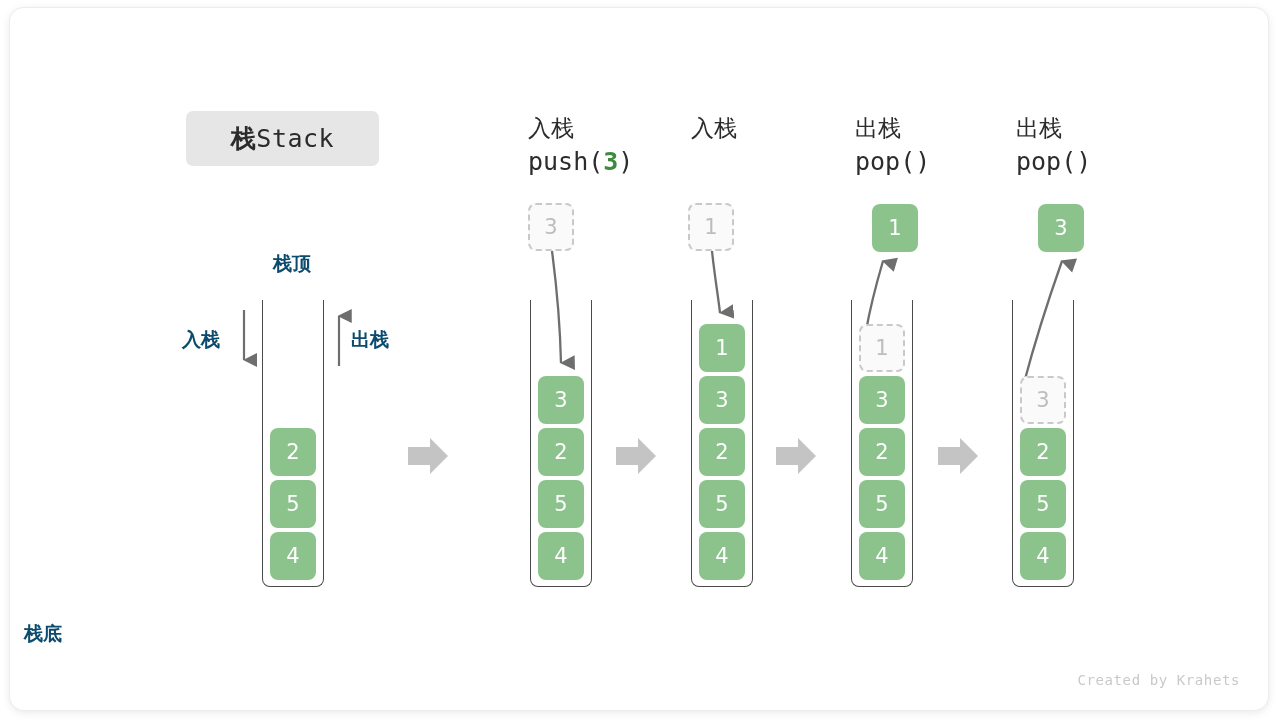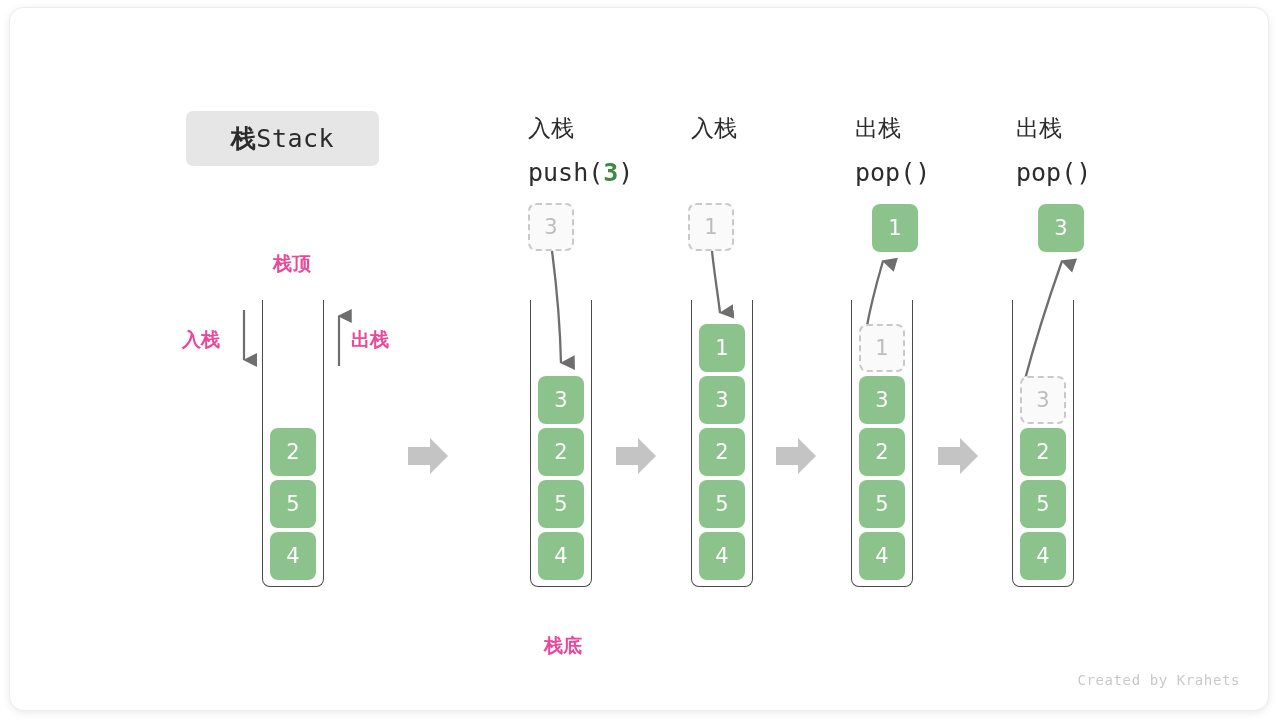--- a/index.html
+++ b/index.html
@@ -26,39 +26,39 @@
     background:#e6e6e6;border-radius:7px;
     display:flex;align-items:center;justify-content:center;
     font-size:25px;color:#2b2b2b;letter-spacing:.5px;
   }
   #title-badge .cn{font-weight:bold;font-family:"DejaVu Sans",sans-serif;}
   #title-badge .en{font-family:"DejaVu Sans Mono","Liberation Mono",monospace;font-weight:400;}
 
   
   .cnlabel{
     font-family:"DejaVu Sans",sans-serif;
-    font-weight:bold;font-size:19px;color:#ec4899;white-space:nowrap;
+    font-weight:bold;font-size:19px;color:#0c4a6e;white-space:nowrap;
   }
   #label-top{left:0;top:243px;width:564px;text-align:center;}
-  #label-bottom{left:8px;top:613px;width:564px;text-align:right;margin-top:12px;}
+  #label-bottom{left:14px;top:613px;width:564px;text-align:left;}
   #label-push{left:172px;top:319px;}
   #label-pop{left:341px;top:319px;}
 
   
   .colhead{
     position:absolute;top:105px;width:180px;text-align:left;
     line-height:1.38;
   }
   .colhead .cn{
     display:block;font-family:"DejaVu Sans",sans-serif;
     font-size:23px;color:#2c2c2c;font-weight:400;
   }
   .colhead .code{
     display:block;font-family:"DejaVu Sans Mono","Liberation Mono",monospace;
-    font-size:25px;color:#2c2c2c;letter-spacing:0px;margin-top:11px;
+    font-size:25px;color:#2c2c2c;letter-spacing:0px;
   }
   .colhead .code .num{color:#3f8a3f;font-weight:bold;}
 
   
   .stack{
     position:absolute;
     width:62px;height:287px;
     border-left:1.6px solid #4a4a4a;
     border-right:1.6px solid #4a4a4a;
     border-bottom:1.6px solid #4a4a4a;

